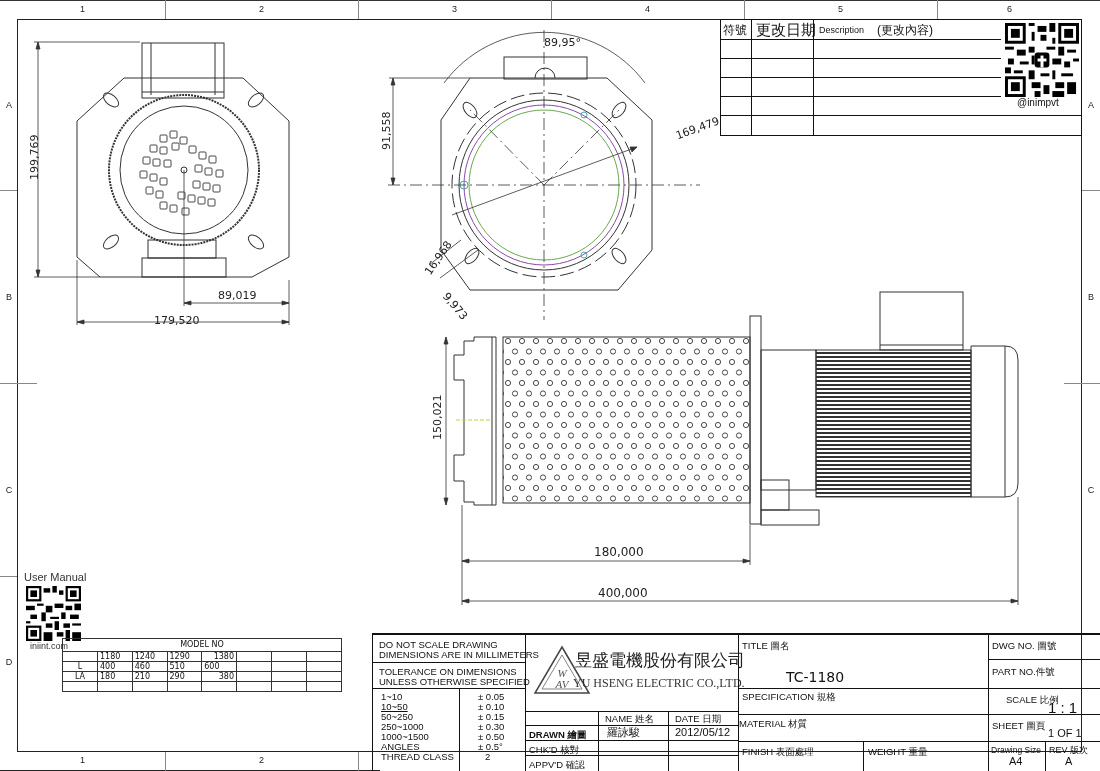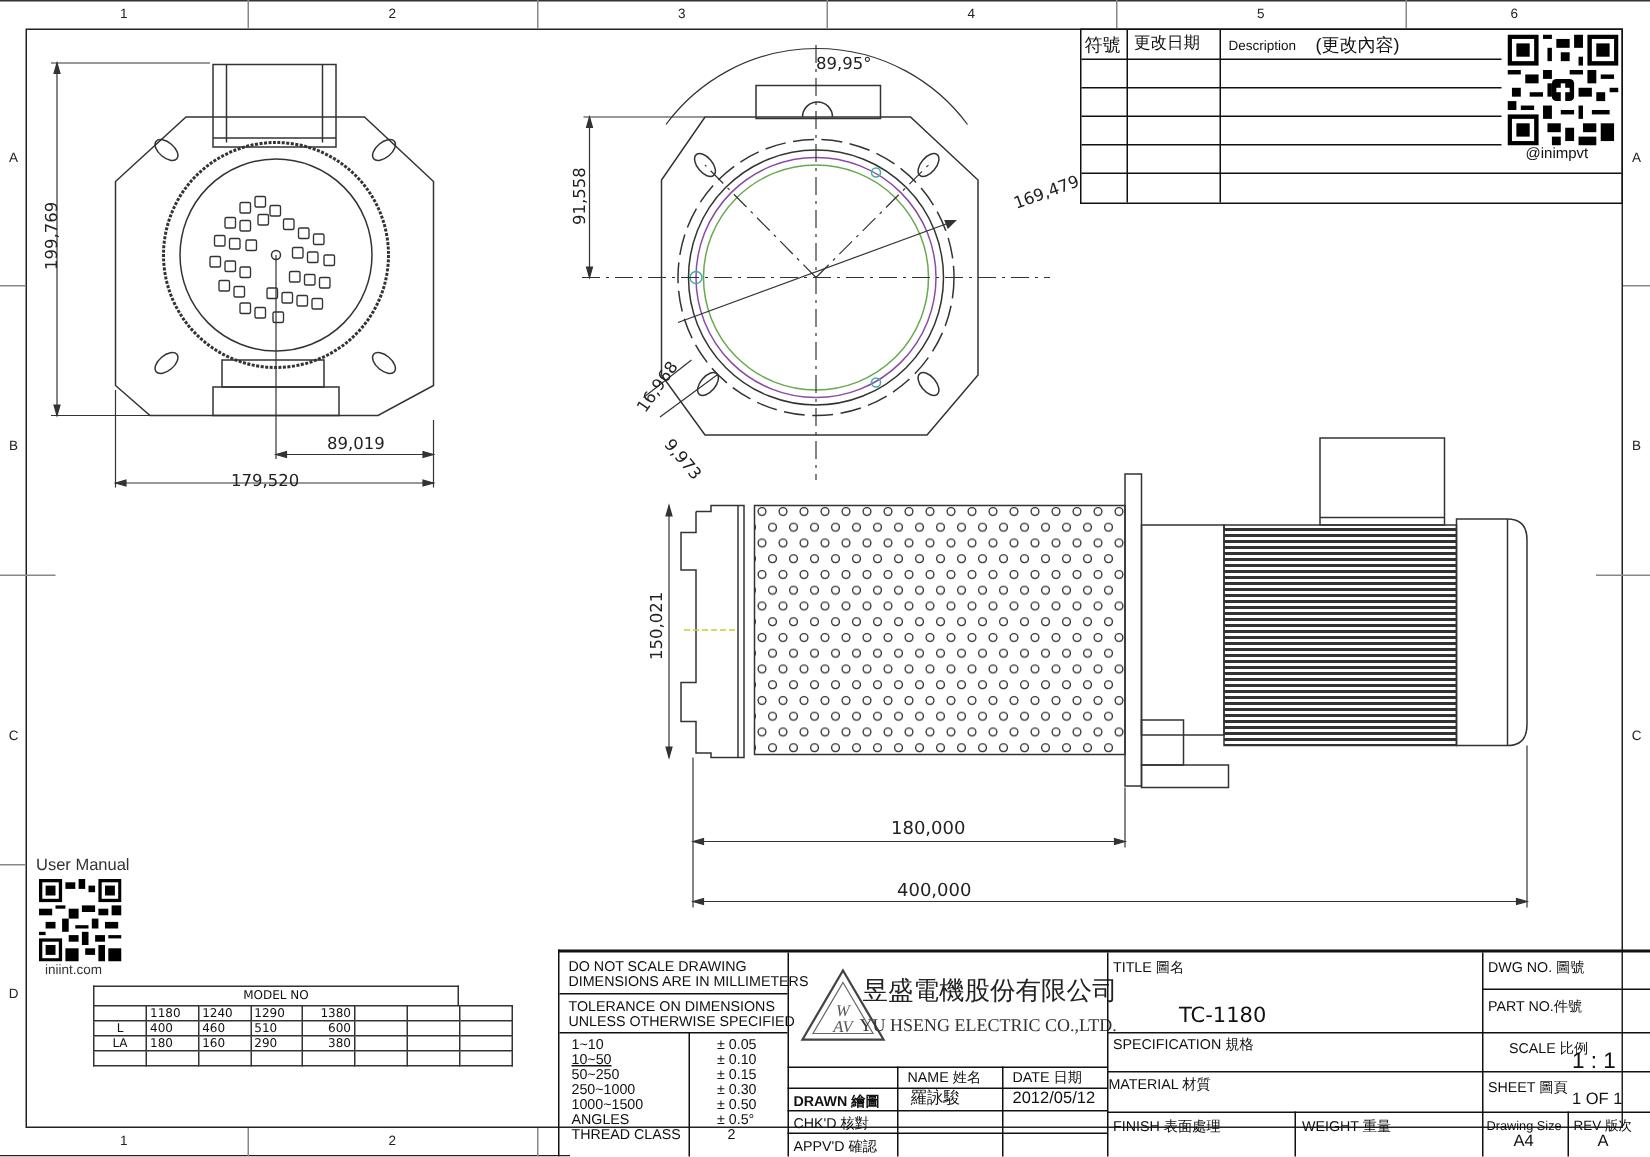--- a/index.html
+++ b/index.html
@@ -56,21 +56,21 @@
   <div class="zone" style="left:1084px;top:100px;width:14px;">A</div>
   <div class="hl" style="left:1082px;top:190px;width:18px;background:#888;"></div>
   <div class="zone" style="left:1084px;top:292px;width:14px;">B</div>
   <div class="hl" style="left:1064px;top:383px;width:36px;background:#888;"></div>
   <div class="zone" style="left:1084px;top:485px;width:14px;">C</div>
 </div>
 
 <div class="tb" style="left:720px;top:19px;width:362px;height:117px;border-width:1.5px;">
   <div class="tbtxt" style="left:2px;top:3px;font-size:12px;line-height:14px;">符號</div>
   <div class="vl" style="left:30px;top:0;height:115px;"></div>
-  <div class="tbtxt" style="left:35px;top:4px;font-size:11px;">更改日期</div>
+  <div class="tbtxt" style="left:35px;top:4px;font-size:15px;">更改日期</div>
   <div class="vl" style="left:92px;top:0;height:115px;"></div>
   <div class="tbtxt" style="left:98px;top:5px;font-size:9px;">Description</div>
   <div class="tbtxt" style="left:156px;top:3px;font-size:12px;line-height:14px;">(更改內容)</div>
   <div class="hl" style="left:0;top:19px;width:280px;"></div>
   <div class="hl" style="left:0;top:38px;width:280px;"></div>
   <div class="hl" style="left:0;top:57px;width:280px;"></div>
   <div class="hl" style="left:0;top:76px;width:280px;"></div>
   <div class="hl" style="left:0;top:95px;width:360px;"></div>
 
   <svg class="abs" style="left:284px;top:3px;" width="74" height="74" viewBox="0 0 25 25">
@@ -158,48 +158,48 @@
       <rect x="21" y="17" width="4" height="1"></rect>
         <rect x="8" y="21" width="4" height="4"></rect>
         <rect x="14" y="21" width="3" height="2"></rect>
       <rect x="18" y="20" width="2" height="5"></rect>
         <rect x="21" y="21" width="4" height="4"></rect>
     </g>
   </svg>
   <div class="tbtxt" style="left:30px;top:641px;font-size:9px;color:#333;">iniint.com</div>
 </div>
 
-<div class="abs" style="left:62px;top:657px;width:244px;">
+<div class="abs" style="left:62px;top:638px;width:280px;">
   <div style="border:1px solid #333;border-bottom:none;height:12px;font-family:'DejaVu Sans',sans-serif;font-size:8px;text-align:center;line-height:12px;">MODEL NO</div>
   <table class="model" style="position:static;width:280px;">
     <tbody>
         <tr>
       <td style="width:30px;"></td>
       <td>1180</td>
       <td>1240</td>
       <td>1290</td>
       <td style="text-align:right;">1380</td>
       <td style="width:30px;"></td>
       <td style="width:30px;"></td>
       <td style="width:30px;"></td>
     </tr>
     <tr>
       <td style="text-align:center;">L</td>
       <td>400</td>
       <td>460</td>
       <td>510</td>
-      <td style="text-align:right;">600</td>
+      <td style="">600</td>
       <td></td>
       <td></td>
       <td></td>
     </tr>
     <tr>
       <td style="text-align:center;">LA</td>
       <td>180</td>
-      <td>160</td>
+      <td>210</td>
       <td>290</td>
       <td style="text-align:right;">380</td>
       <td></td>
       <td></td>
       <td></td>
     </tr>
     <tr>
       <td></td>
       <td></td>
           <td></td>

